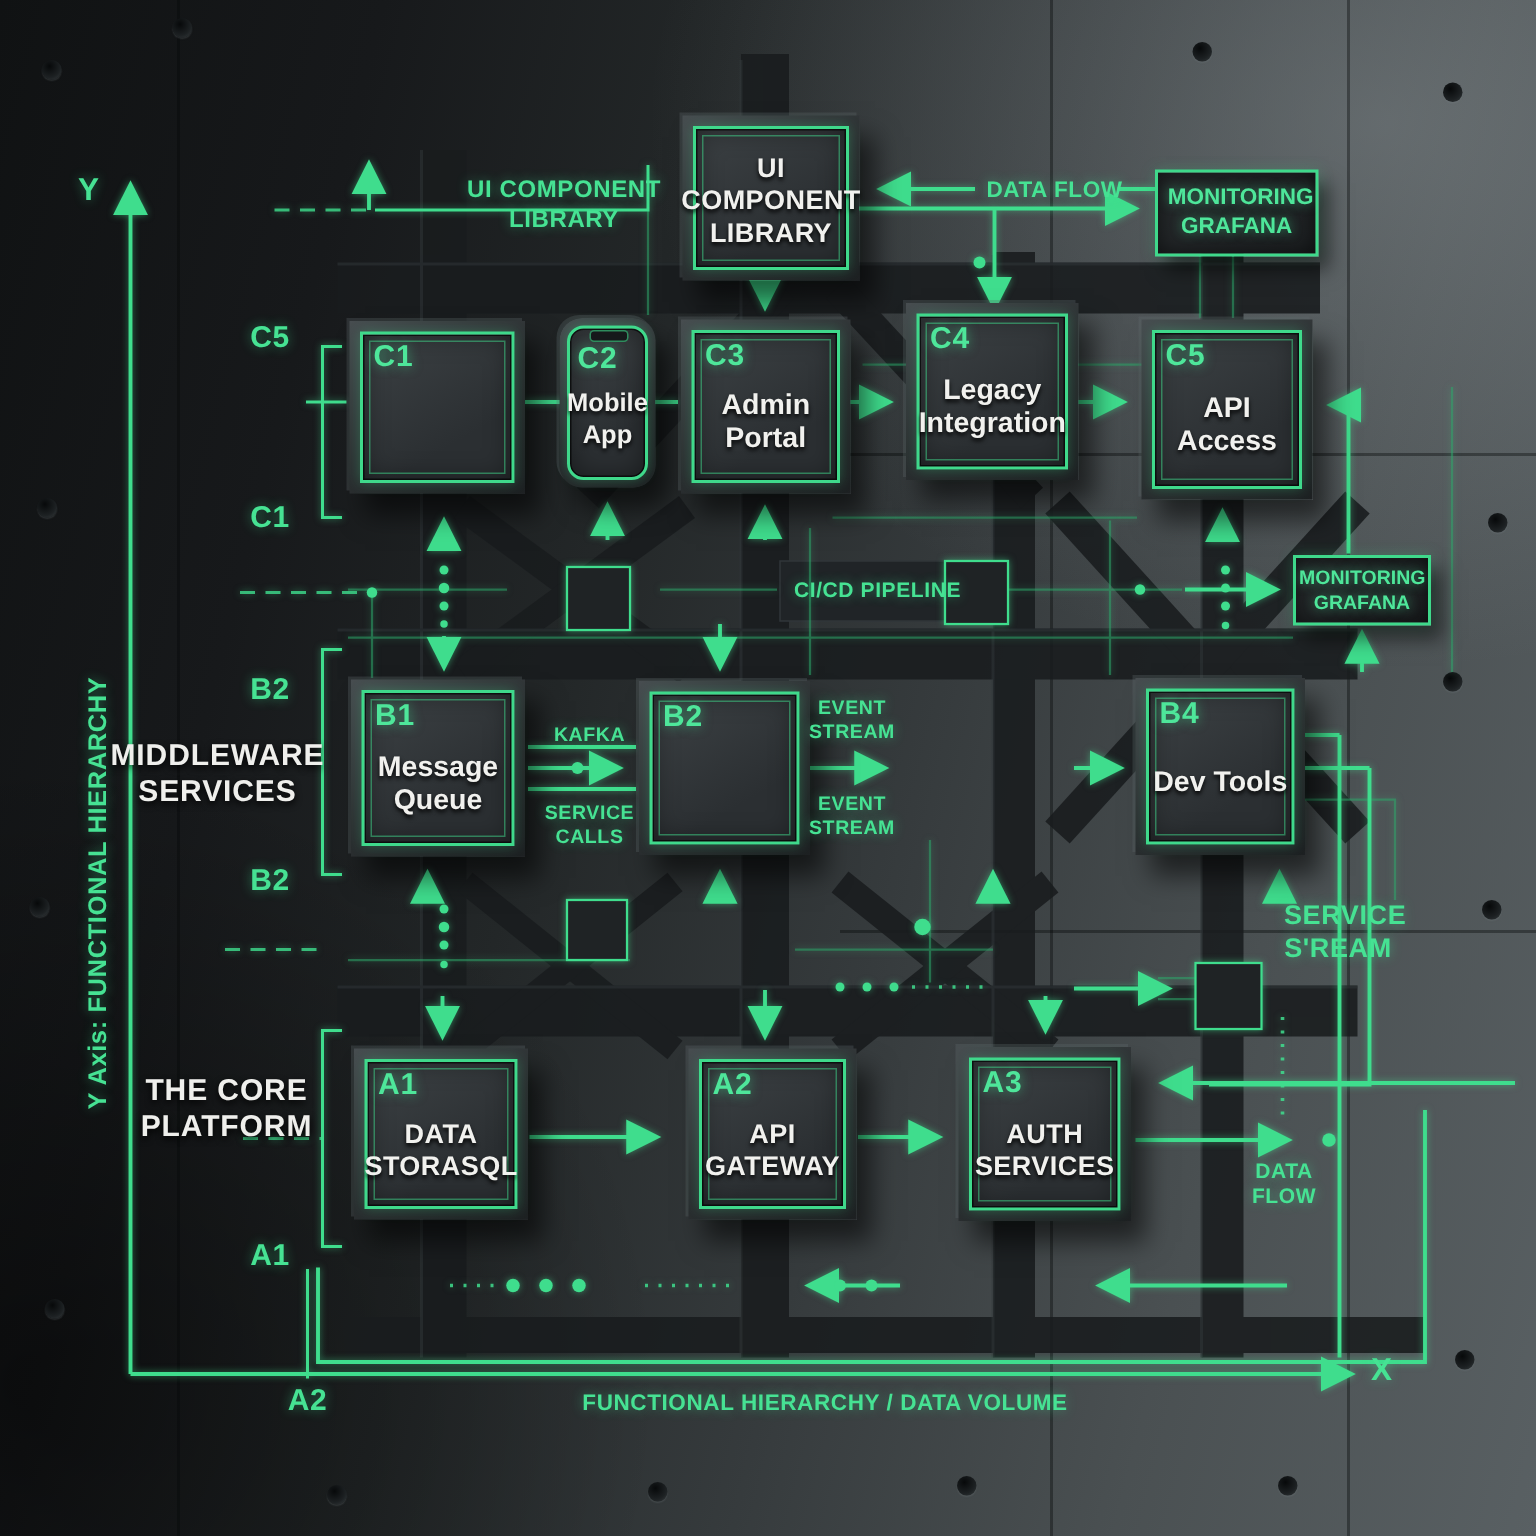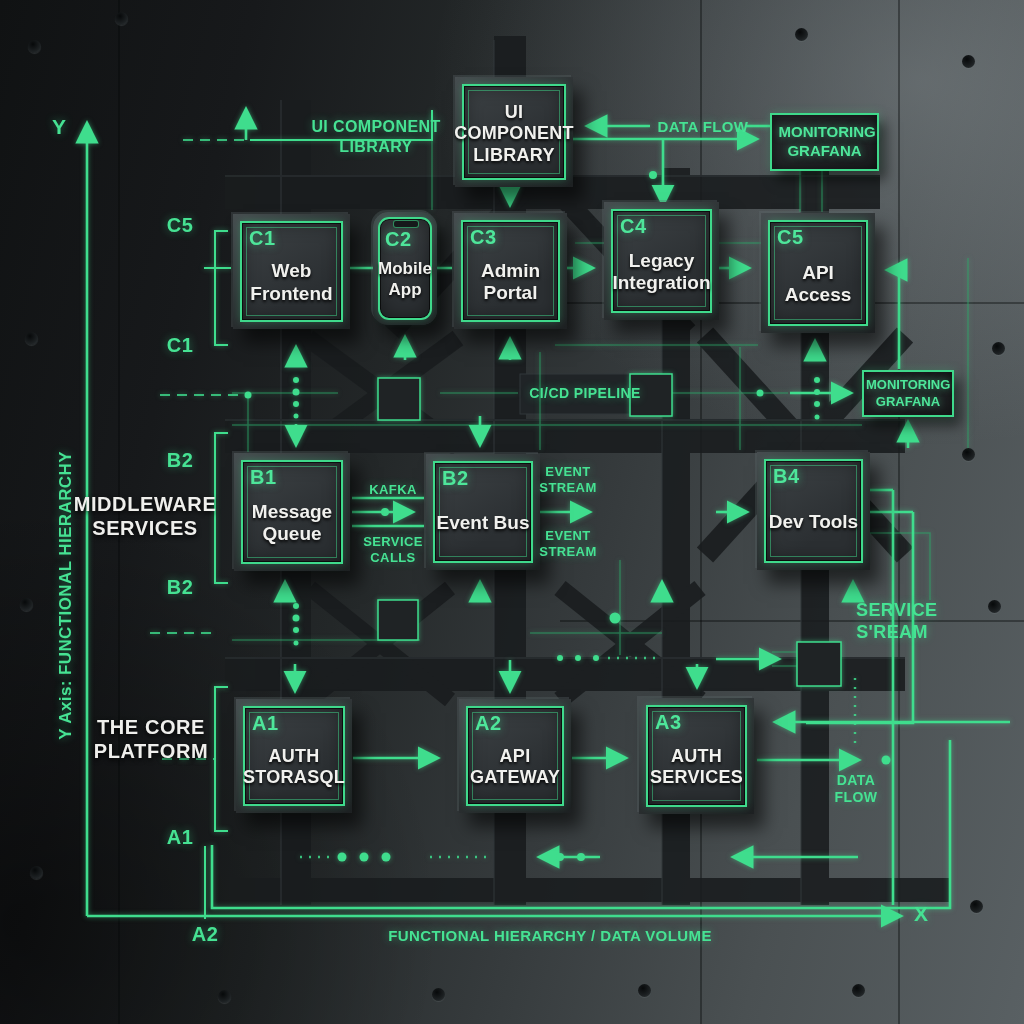--- a/index.html
+++ b/index.html
@@ -255,21 +255,20 @@
   </div>
   <div class="panel" style="left:770px;top:113px;width:105px;height:54px;font-size:15px">
     <span style="width:92px">MONITORING GRAFANA</span>
   </div>
   <div class="panel" style="left:862px;top:370px;width:88px;height:43px;font-size:13px">
     <span style="width:84px">MONITORING GRAFANA</span>
   </div>
 
   <div class="chip" style="left:233px;top:214px;width:117px;height:115px">
     <span class="code">C1</span>
-    <span class="name">Web Frontend</span>
   </div>
   <div class="chip phone" style="left:373px;top:212px;width:64px;height:113px">
     <span class="notch"></span>
     <span class="code" style="top:16px;left:12px">C2</span>
     <span class="name" style="font-size:17px">Mobile App</span>
   </div>
   <div class="chip" style="left:454px;top:213px;width:113px;height:116px">
     <span class="code">C3</span>
     <span class="name">Admin Portal</span>
   </div>
@@ -281,30 +280,29 @@
     <span class="code">C5</span>
     <span class="name">API Access</span>
   </div>
 
   <div class="chip" style="left:234px;top:453px;width:116px;height:118px">
     <span class="code">B1</span>
     <span class="name">Message Queue</span>
   </div>
   <div class="chip" style="left:426px;top:454px;width:114px;height:116px">
     <span class="code">B2</span>
-    <span class="name">Event Bus</span>
   </div>
   <div class="chip" style="left:757px;top:452px;width:113px;height:118px">
     <span class="code">B4</span>
     <span class="name">Dev Tools</span>
   </div>
 
   <div class="chip caps" style="left:236px;top:699px;width:116px;height:114px">
     <span class="code">A1</span>
-    <span class="name">AUTH STORASQL</span>
+    <span class="name">DATA STORASQL</span>
   </div>
   <div class="chip caps" style="left:459px;top:699px;width:112px;height:114px">
     <span class="code">A2</span>
     <span class="name">API GATEWAY</span>
   </div>
   <div class="chip caps" style="left:639px;top:698px;width:115px;height:116px">
     <span class="code">A3</span>
     <span class="name">AUTH SERVICES</span>
   </div>
 

